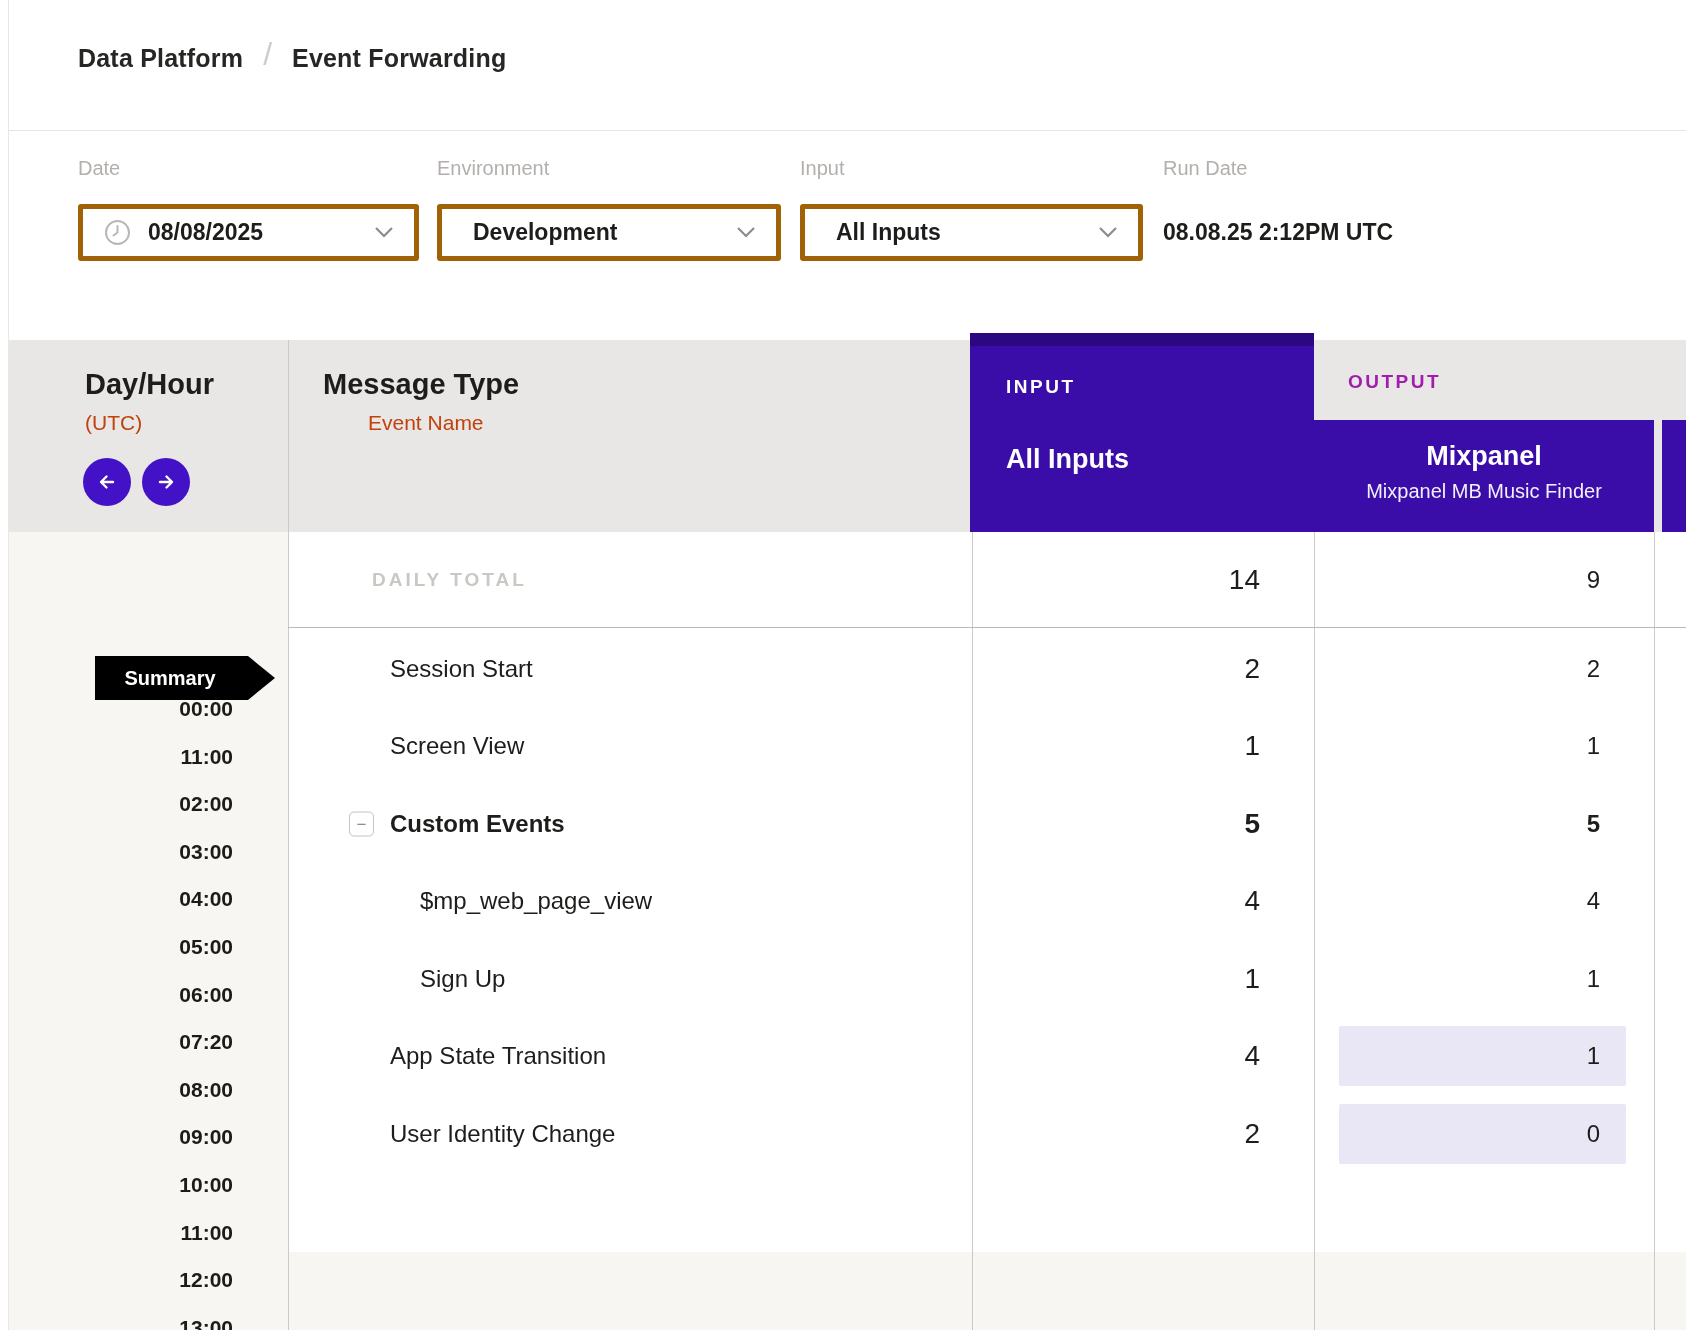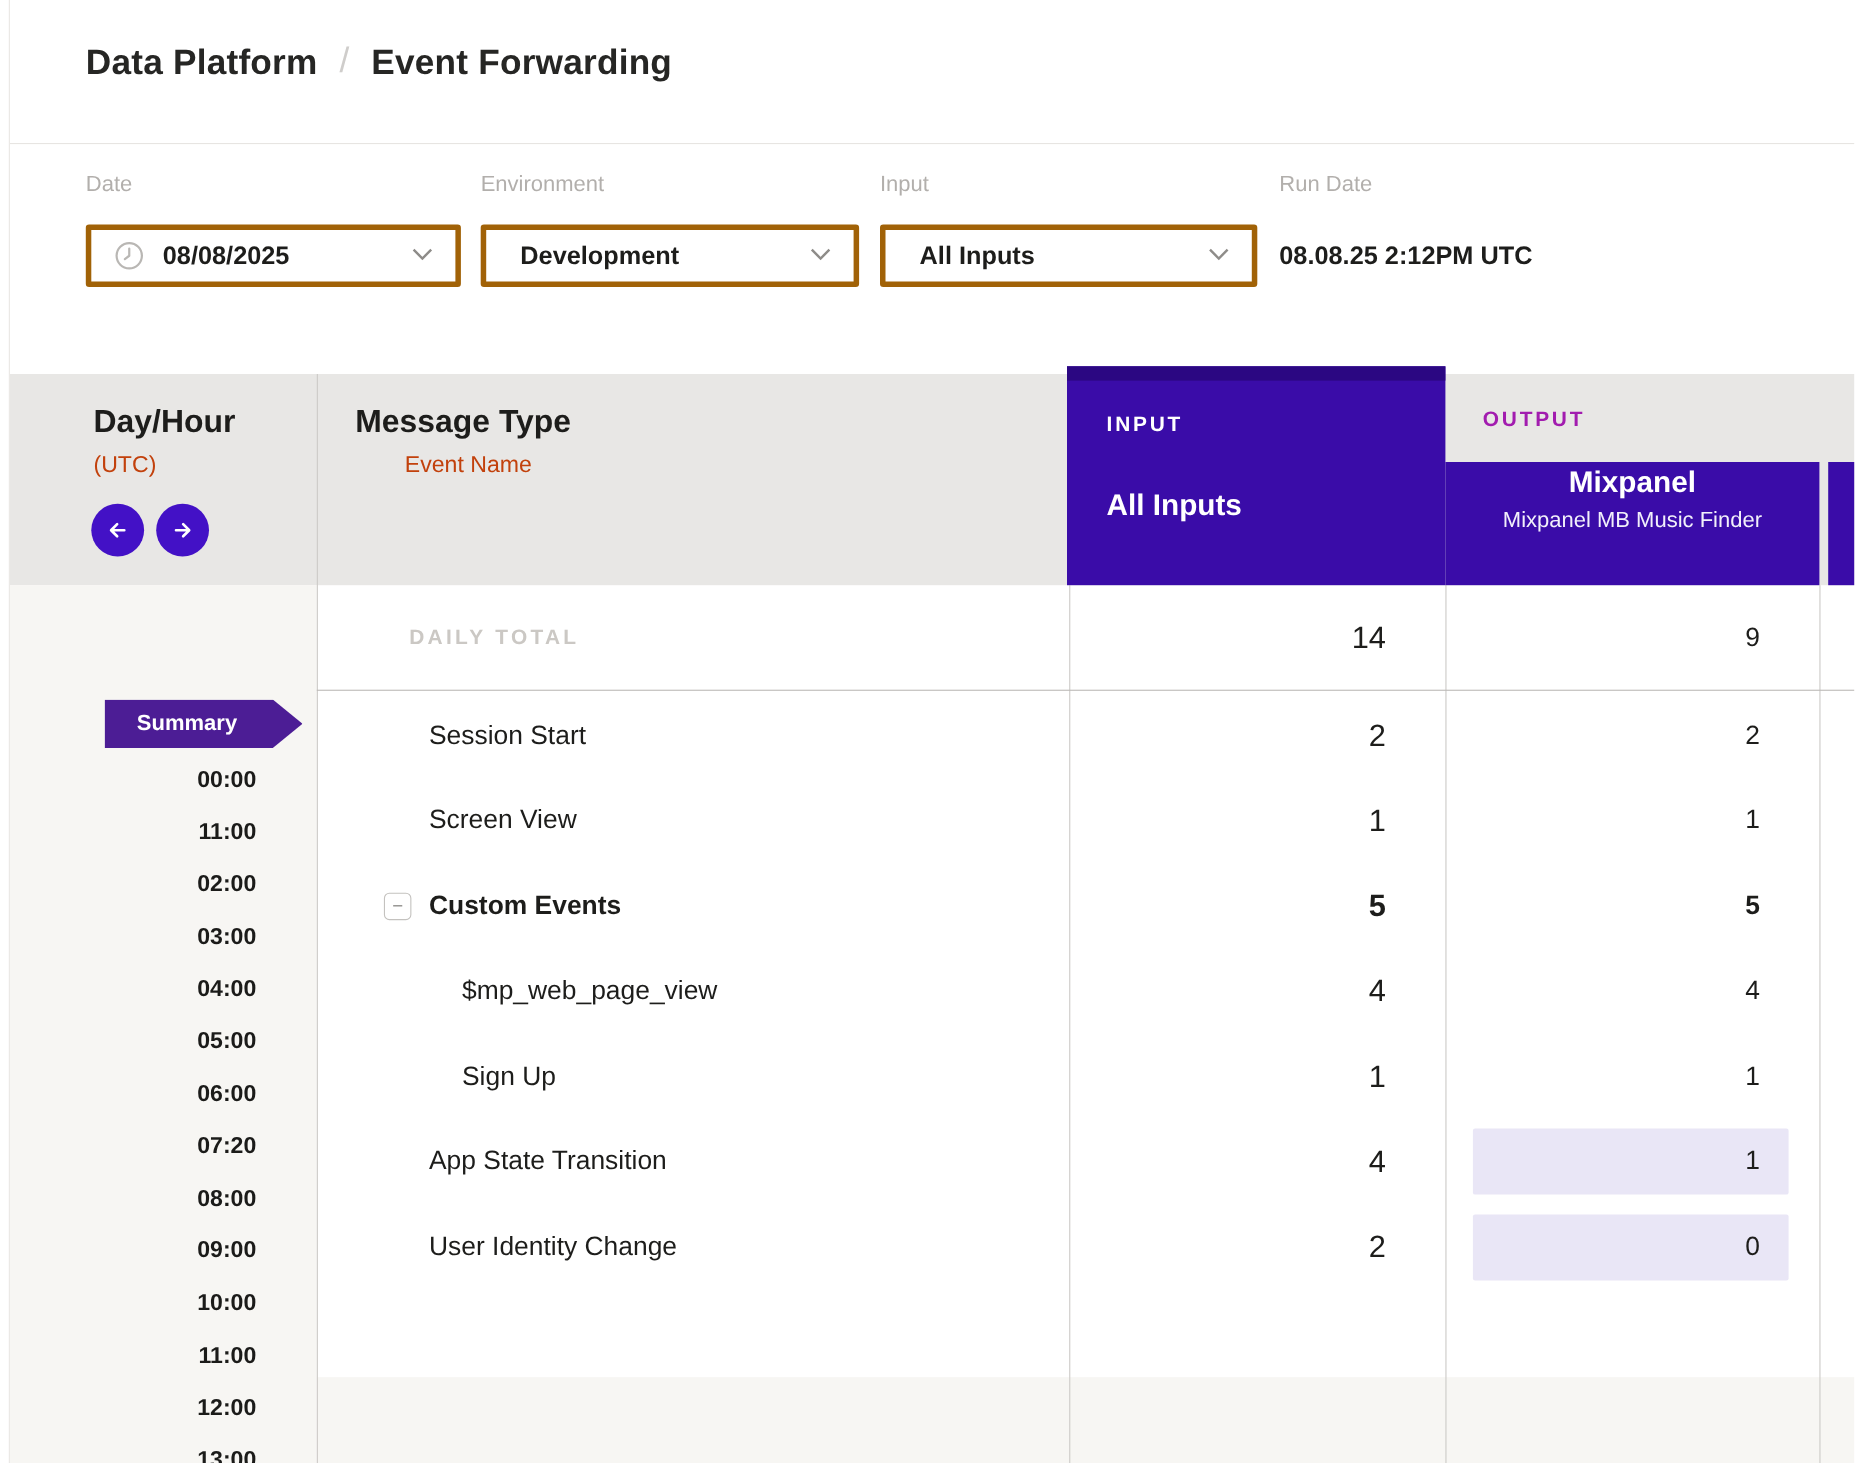--- a/index.html
+++ b/index.html
@@ -4,21 +4,21 @@
 <style>
   html,body{margin:0;padding:0;background:#ffffff;}
   .page{
     position:relative;width:1686px;height:1330px;overflow:hidden;background:#ffffff;
     font-family:"Liberation Sans","DejaVu Sans",sans-serif;color:#1d1d1b;
   }
   .left-hairline{position:absolute;left:8px;top:0;bottom:0;width:1px;background:#e9e7e4;z-index:6;}
 
   
   .breadcrumb{position:absolute;left:78px;top:38px;display:flex;align-items:baseline;gap:20px;}
-  .crumb{font-size:32px;font-weight:600;letter-spacing:.2px;color:#262624;}
+  .crumb{font-size:25px;font-weight:600;letter-spacing:.2px;color:#262624;}
   .crumb-sep{font-size:32px;font-weight:300;color:#cfcdcb;transform:translateY(-2px);}
 
   .filters-divider{position:absolute;left:9px;right:0;top:130px;height:1px;background:#e7e5e2;}
 
   
   .filter-label{position:absolute;top:157px;font-size:20px;color:#b2afac;}
   .fbox{
     position:absolute;top:204px;height:57px;background:#fff;border:5px solid #a16207;border-radius:3px;
     box-sizing:border-box;display:flex;align-items:center;
   }
@@ -42,21 +42,21 @@
   .grid-sub{position:absolute;top:411px;font-size:21px;color:#c2410c;z-index:3;}
   .nav-btn{position:absolute;top:458px;width:48px;height:48px;border-radius:50%;background:#4311c6;
     display:flex;align-items:center;justify-content:center;z-index:3;cursor:pointer;border:none;padding:0;}
 
   
   .input-block{position:absolute;left:970px;top:333px;width:344px;height:199px;background:#3a0ca8;z-index:4;}
   .input-cap{position:absolute;left:0;top:0;right:0;height:13px;background:#2b0782;}
   .col-section-label{position:absolute;left:36px;top:43px;font-size:19px;font-weight:700;letter-spacing:2.5px;color:#ffffff;}
   .output-label{position:absolute;left:1348px;top:371px;font-size:19px;font-weight:700;letter-spacing:2.5px;color:#a21caf;z-index:3;}
   .mixpanel-block{position:absolute;left:1314px;top:420px;width:340px;height:112px;background:#3a0ca8;z-index:4;text-align:center;}
-  .mixpanel-name{margin-top:3px;font-size:27px;font-weight:700;color:#ffffff;}
+  .mixpanel-name{margin-top:21px;font-size:27px;font-weight:700;color:#ffffff;}
   .mixpanel-sub{margin-top:8px;font-size:20px;color:#f2f0fb;}
   .partial-block{position:absolute;left:1662px;top:420px;width:24px;height:112px;background:#3a0ca8;z-index:4;}
 
   
   .dtrow{position:absolute;left:288px;right:0;top:532px;height:95px;z-index:4;}
   .dt-label{position:absolute;left:84px;top:50%;transform:translateY(-50%);
     font-size:19px;font-weight:700;letter-spacing:3px;color:#cbc8c4;}
   .mrow{position:absolute;left:288px;right:0;height:78px;z-index:4;}
   .mlabel{position:absolute;left:102px;top:50%;transform:translateY(-50%);font-size:24px;color:#1d1d1b;white-space:nowrap;}
   .mlabel.indent{left:132px;}
@@ -65,21 +65,21 @@
     border:1.5px solid #c4c2bf;border-radius:5px;background:#fff;box-sizing:border-box;
     display:flex;align-items:center;justify-content:center;font-size:17px;color:#8e8c89;cursor:pointer;}
   .val-in{position:absolute;left:684px;width:342px;top:50%;transform:translateY(-50%);
     text-align:right;padding-right:54px;box-sizing:border-box;font-size:28px;color:#1d1d1b;}
   .val-out{position:absolute;left:1026px;width:340px;top:50%;transform:translateY(-50%);
     text-align:right;padding-right:54px;box-sizing:border-box;font-size:24px;color:#1d1d1b;}
   .hl{position:absolute;left:1051px;width:287px;top:9px;height:60px;background:#e9e6f6;border-radius:2px;z-index:-1;}
   .mrow .zwrap{position:relative;width:100%;height:100%;}
 
   
-  .summary-tag{position:absolute;left:95px;top:636px;width:180px;height:44px;background:#4c1d95;z-index:5;
+  .summary-tag{position:absolute;left:95px;top:656px;width:180px;height:44px;background:#000000;z-index:5;
     clip-path:polygon(0 0,85% 0,100% 50%,85% 100%,0 100%);
     display:flex;align-items:center;justify-content:center;padding-right:30px;box-sizing:border-box;
     color:#fff;font-size:20px;font-weight:700;cursor:pointer;}
   .hours{position:absolute;left:9px;top:685px;width:224px;z-index:5;}
   .hour{height:47.6px;line-height:47.6px;text-align:right;font-size:21px;font-weight:700;color:#1b1b19;cursor:pointer;}
 </style>
 </head>
 <body>
 
 <div class="page">

